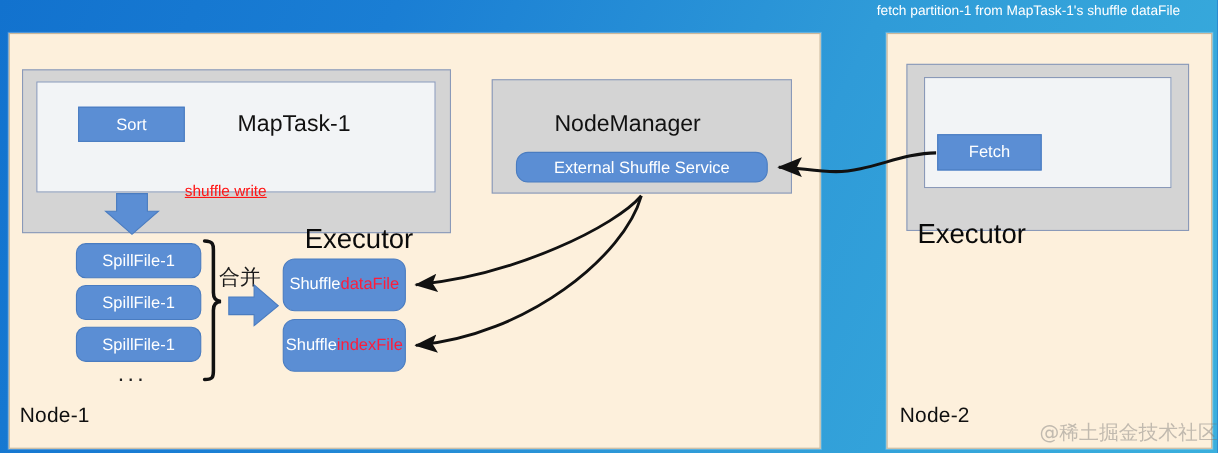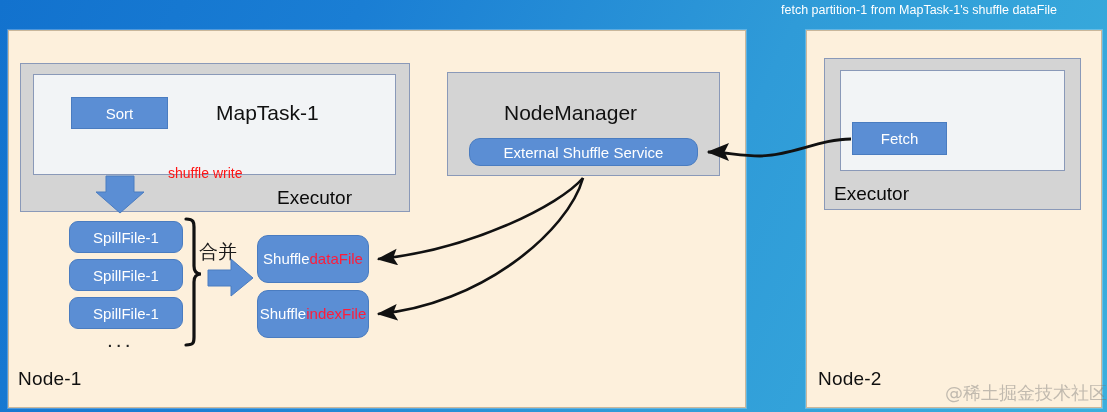--- a/index.html
+++ b/index.html
@@ -38,22 +38,23 @@
     white-space: nowrap;
   }
 
   
   .executor {
     background: #d4d4d4;
     border: 1px solid #8a99b8;
   }
   .executor-label {
     color: #0a0a0a;
-    font-size: 19px;
-    white-space: nowrap;
+    font-size: 25px;
+    white-space: nowrap;
+    margin-top: 16px;
   }
 
   
   .task-panel {
     background: #f2f4f6;
     border: 1px solid #8a99b8;
   }
   .task-title {
     color: #111111;
     font-size: 21px;
@@ -113,38 +114,38 @@
     width: 1107px;
     height: 412px;
     pointer-events: none;
   }
 </style>
 </head>
 <body>
 
 <div id="canvas">
 
-  <div class="abs top-caption" style="left:781px; top:3px;">fetch partition-1 from MapTask-1's shuffle dataFile</div>
+  <div class="abs top-caption" style="left:797px; top:3px;">fetch partition-1 from MapTask-1's shuffle dataFile</div>
 
   <div class="abs node-panel" style="left:8px; top:30px; width:738px; height:378px;">
   </div>
 
   <div class="abs node-label" style="left:18px; top:368px;">Node-1</div>
 
   <div class="abs executor" style="left:20px; top:63px; width:390px; height:149px;"></div>
   <div class="abs executor-label" style="left:277px; top:187px;">Executor</div>
 
   <div class="abs task-panel" style="left:33px; top:74px; width:363px; height:101px;"></div>
   <div class="abs task-title" style="left:216px; top:101px;">MapTask-1</div>
 
   <div class="abs bluebox" style="left:71px; top:97px; width:97px; height:32px;">
     <span>Sort</span>
   </div>
 
-  <div class="abs red-note" style="left:168px; top:165px;">shuffle write</div>
+  <div class="abs red-note" style="left:168px; top:165px;text-decoration:underline;">shuffle write</div>
 
   <div class="abs bluebox rounded" style="left:69px; top:221px; width:114px; height:32px;">
     <span>SpillFile-1</span>
   </div>
   <div class="abs bluebox rounded" style="left:69px; top:259px; width:114px; height:32px;">
     <span>SpillFile-1</span>
   </div>
   <div class="abs bluebox rounded" style="left:69px; top:297px; width:114px; height:32px;">
     <span>SpillFile-1</span>
   </div>

